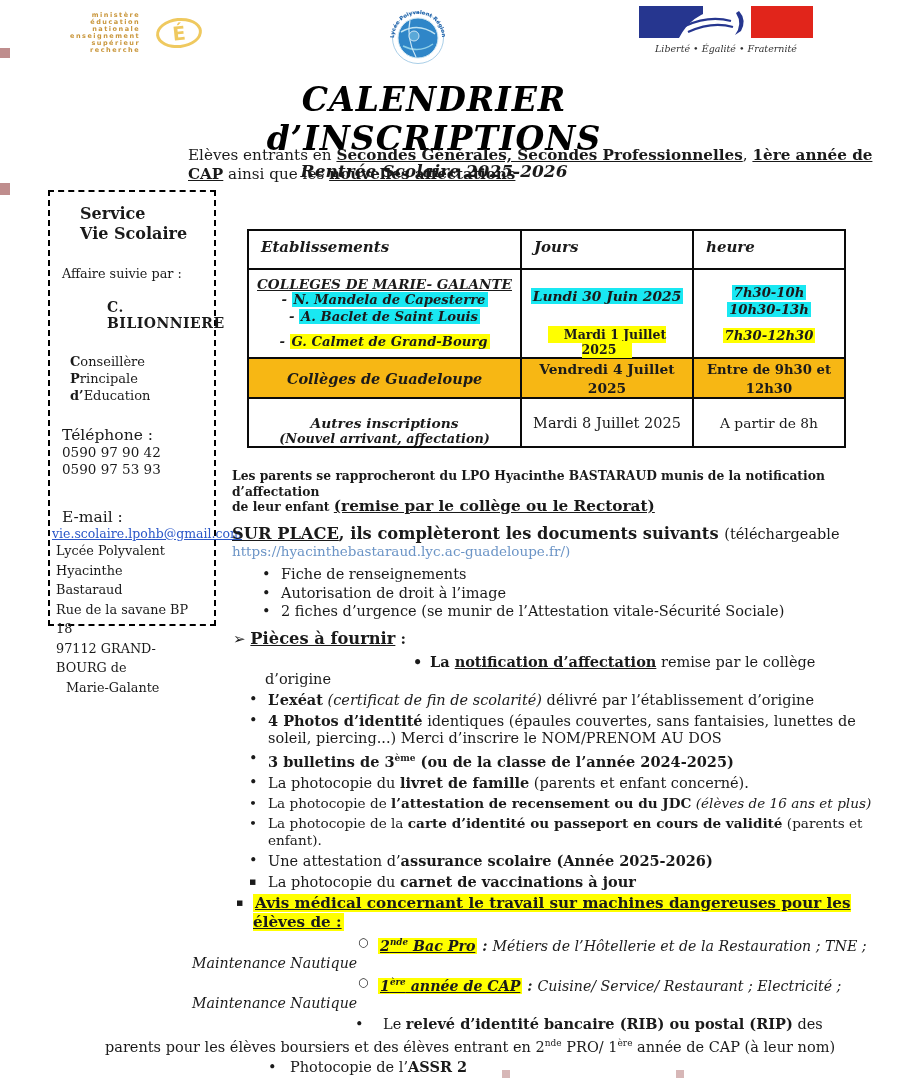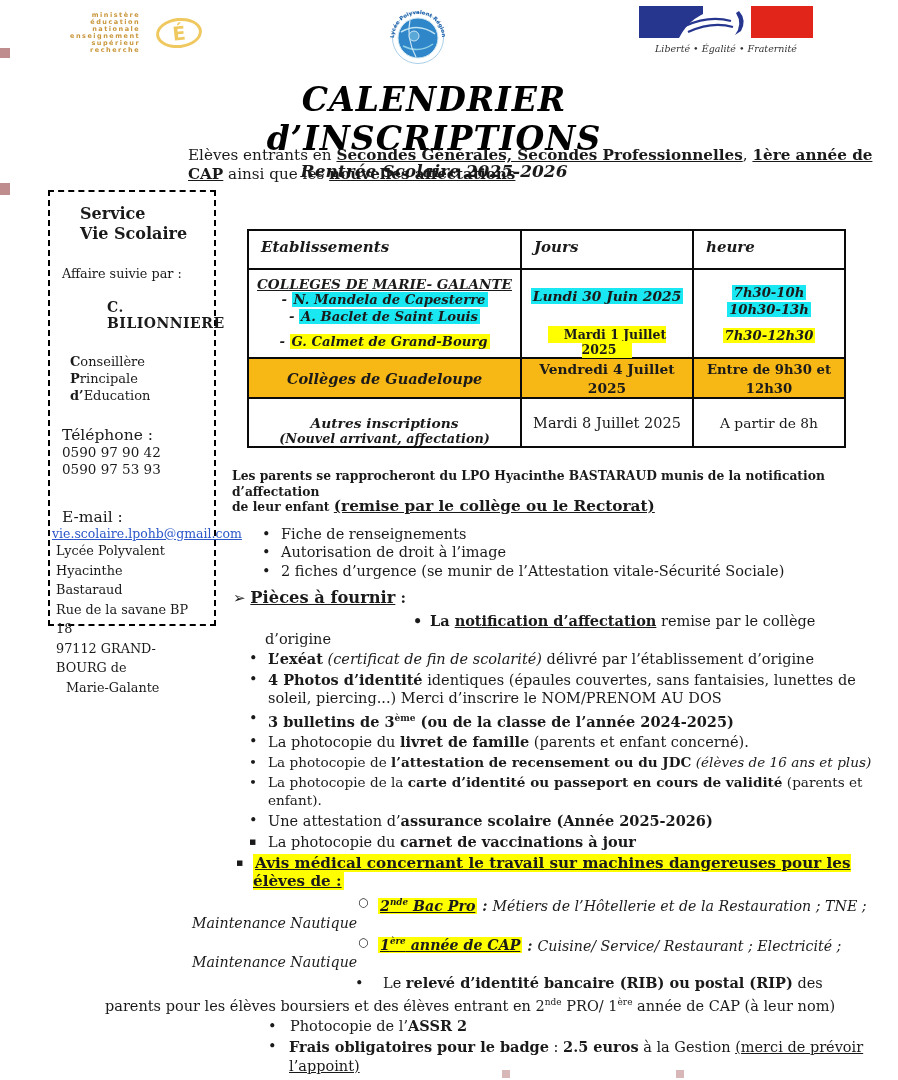--- a/index.html
+++ b/index.html
@@ -245,20 +245,24 @@
     </table>
 </div>
 
 <div id="content" class="abs">
 
   <div class="p1">
     <span>Les parents se rapprocheront du LPO Hyacinthe BASTARAUD munis de la notification d’affectation</span><br>
     <span>de leur enfant </span><span class="p1-big">(remise par le collège ou le Rectorat)</span>
   </div>
 
+  <div class="p2">
+    <span class="surplace">SUR PLACE</span><span class="p2-bold">, ils complèteront les documents suivants </span><span class="p2-norm">(téléchargeable</span>
+    <a class="url-link">https://hyacinthebastaraud.lyc.ac-guadeloupe.fr/)</a>
+  </div>
 
   <div class="docs">
     <div class="doc-li"><span class="mk-abs">•</span><span>Fiche de renseignements</span></div>
     <div class="doc-li"><span class="mk-abs">•</span><span>Autorisation de droit à l’image</span></div>
     <div class="doc-li"><span class="mk-abs">•</span><span>2 fiches d’urgence (se munir de l’Attestation vitale-Sécurité Sociale)</span></div>
   </div>
 
   <div class="pieces">
     <span>➢</span>
     <span class="pieces-t">Pièces à fournir</span><span class="b"> :</span>

